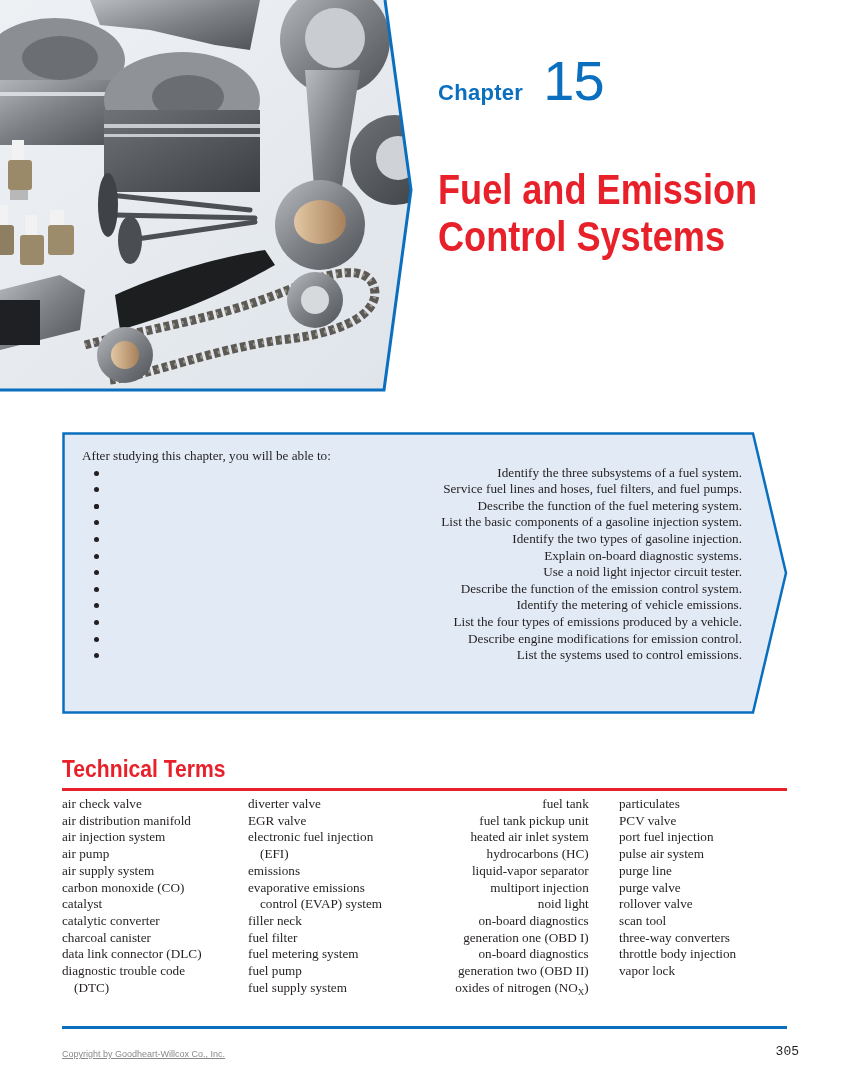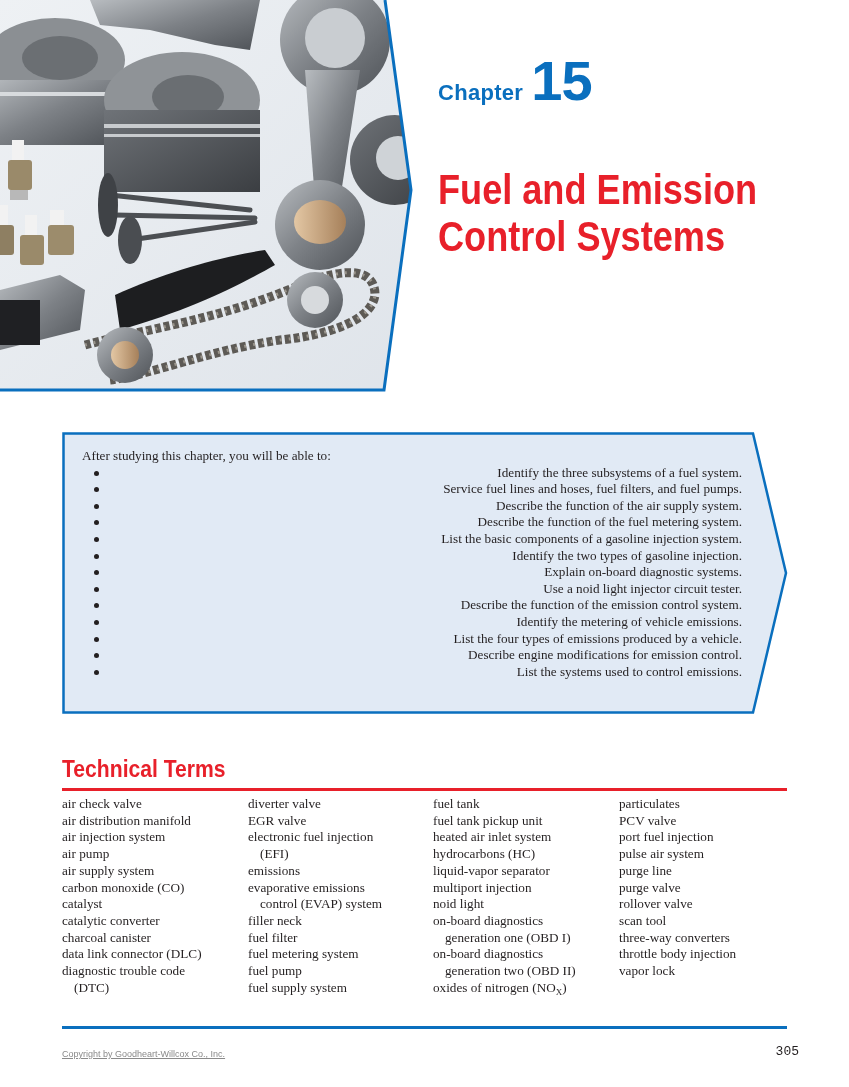--- a/index.html
+++ b/index.html
@@ -9,21 +9,21 @@
     }
     .hero { position: absolute; left: 0; top: 0; width: 420px; height: 395px; }
     .hero svg { display: block; }
 
     .chapter-line {
       position: absolute; left: 438px; top: 48px;
       color: #0a6fbe; font-family: "Liberation Sans", "DejaVu Sans", sans-serif;
       white-space: nowrap;
     }
     .chapter-word { font-size: 22px; font-weight: bold; letter-spacing: 0.3px; vertical-align: baseline; }
-    .chapter-num { font-size: 56px; font-weight: bold; margin-left: 8px; letter-spacing: -1px; vertical-align: baseline; }
+    .chapter-num { font-size: 56px; font-weight: normal; margin-left: 20px; letter-spacing: -1px; vertical-align: baseline; }
 
     .chapter-title {
       position: absolute; left: 438px; top: 166px; width: 400px;
       color: #e8202a; font-family: "Liberation Sans", "DejaVu Sans", sans-serif;
       font-weight: bold; font-size: 42px; line-height: 47px;
       transform: scaleX(0.86); transform-origin: left top; white-space: nowrap;
     }
     .chapter-title div { display: block; }
 
     .objectives { position: absolute; left: 62px; top: 432px; width: 726px; height: 366px; }
@@ -45,21 +45,21 @@
       color: #e8202a; font-family: "Liberation Sans", "DejaVu Sans", sans-serif;
       font-weight: bold; font-size: 24px; line-height: 28px;
       transform: scaleX(0.88); transform-origin: left top; white-space: nowrap;
     }
     .terms-rule { position: absolute; left: 62px; top: 788px; width: 725px; height: 3px; background: #e8202a; }
     .terms-columns { position: absolute; left: 62px; top: 796px; width: 730px; }
     .terms-col { position: absolute; top: 0; font-size: 13.2px; line-height: 16.7px; white-space: nowrap; }
     .terms-col .term { display: block; }
     .terms-col .term .cont { display: block; padding-left: 12px; }
     .terms-col .term sub { font-size: 9px; vertical-align: -3px; }
-    .col-0 { left: 0; } .col-1 { left: 186px; } .col-2 { left: 371px; } .col-3 { left: 557px; }
+    .col-0 { left: 0; } .col-1 { left: 186px; } .col-2 { left: 384px; text-align: right; } .col-3 { left: 557px; }
 
     .footer-rule { position: absolute; left: 62px; top: 1026px; width: 725px; height: 3px; background: #0a6fbe; }
     .footer-copyright {
       position: absolute; left: 62px; top: 1049px;
       font-family: "Liberation Sans", "DejaVu Sans", sans-serif; font-size: 9px; color: #8a8a8a; text-decoration: underline;
     }
     .footer-page {
       position: absolute; right: 50px; top: 1044px;
       font-family: Liberation Mono, monospace; font-size: 13px; color: #231f20; margin-left: 16px;
     }
@@ -169,21 +169,21 @@
 
 <div class="objectives">
   <svg width="726" height="282" viewBox="0 0 726 282" xmlns="http://www.w3.org/2000/svg">
     <polygon points="1.5,1.5 691,1.5 724,141 691,280.5 1.5,280.5" fill="#e1eaf5" stroke="#0a6fbe" stroke-width="2.5"></polygon>
   </svg>
   <div class="objectives-content">
     <span class="objectives-intro">After studying this chapter, you will be able to:</span>
     <ul class="objectives-list">
       <li><span class="bullet"></span><span>Identify the three subsystems of a fuel system.</span></li>
       <li><span class="bullet"></span><span>Service fuel lines and hoses, fuel filters, and fuel pumps.</span></li>
-      <li><span class="bullet"></span><span>Describe the function of the air supply system.</span></li>
+      <li><span class="bullet"></span></li>
       <li><span class="bullet"></span><span>Describe the function of the fuel metering system.</span></li>
       <li><span class="bullet"></span><span>List the basic components of a gasoline injection system.</span></li>
       <li><span class="bullet"></span><span>Identify the two types of gasoline injection.</span></li>
       <li><span class="bullet"></span><span>Explain on-board diagnostic systems.</span></li>
       <li><span class="bullet"></span><span>Use a noid light injector circuit tester.</span></li>
       <li><span class="bullet"></span><span>Describe the function of the emission control system.</span></li>
       <li><span class="bullet"></span><span>Identify the metering of vehicle emissions.</span></li>
       <li><span class="bullet"></span><span>List the four types of emissions produced by a vehicle.</span></li>
       <li><span class="bullet"></span><span>Describe engine modifications for emission control.</span></li>
       <li><span class="bullet"></span><span>List the systems used to control emissions.</span></li>

